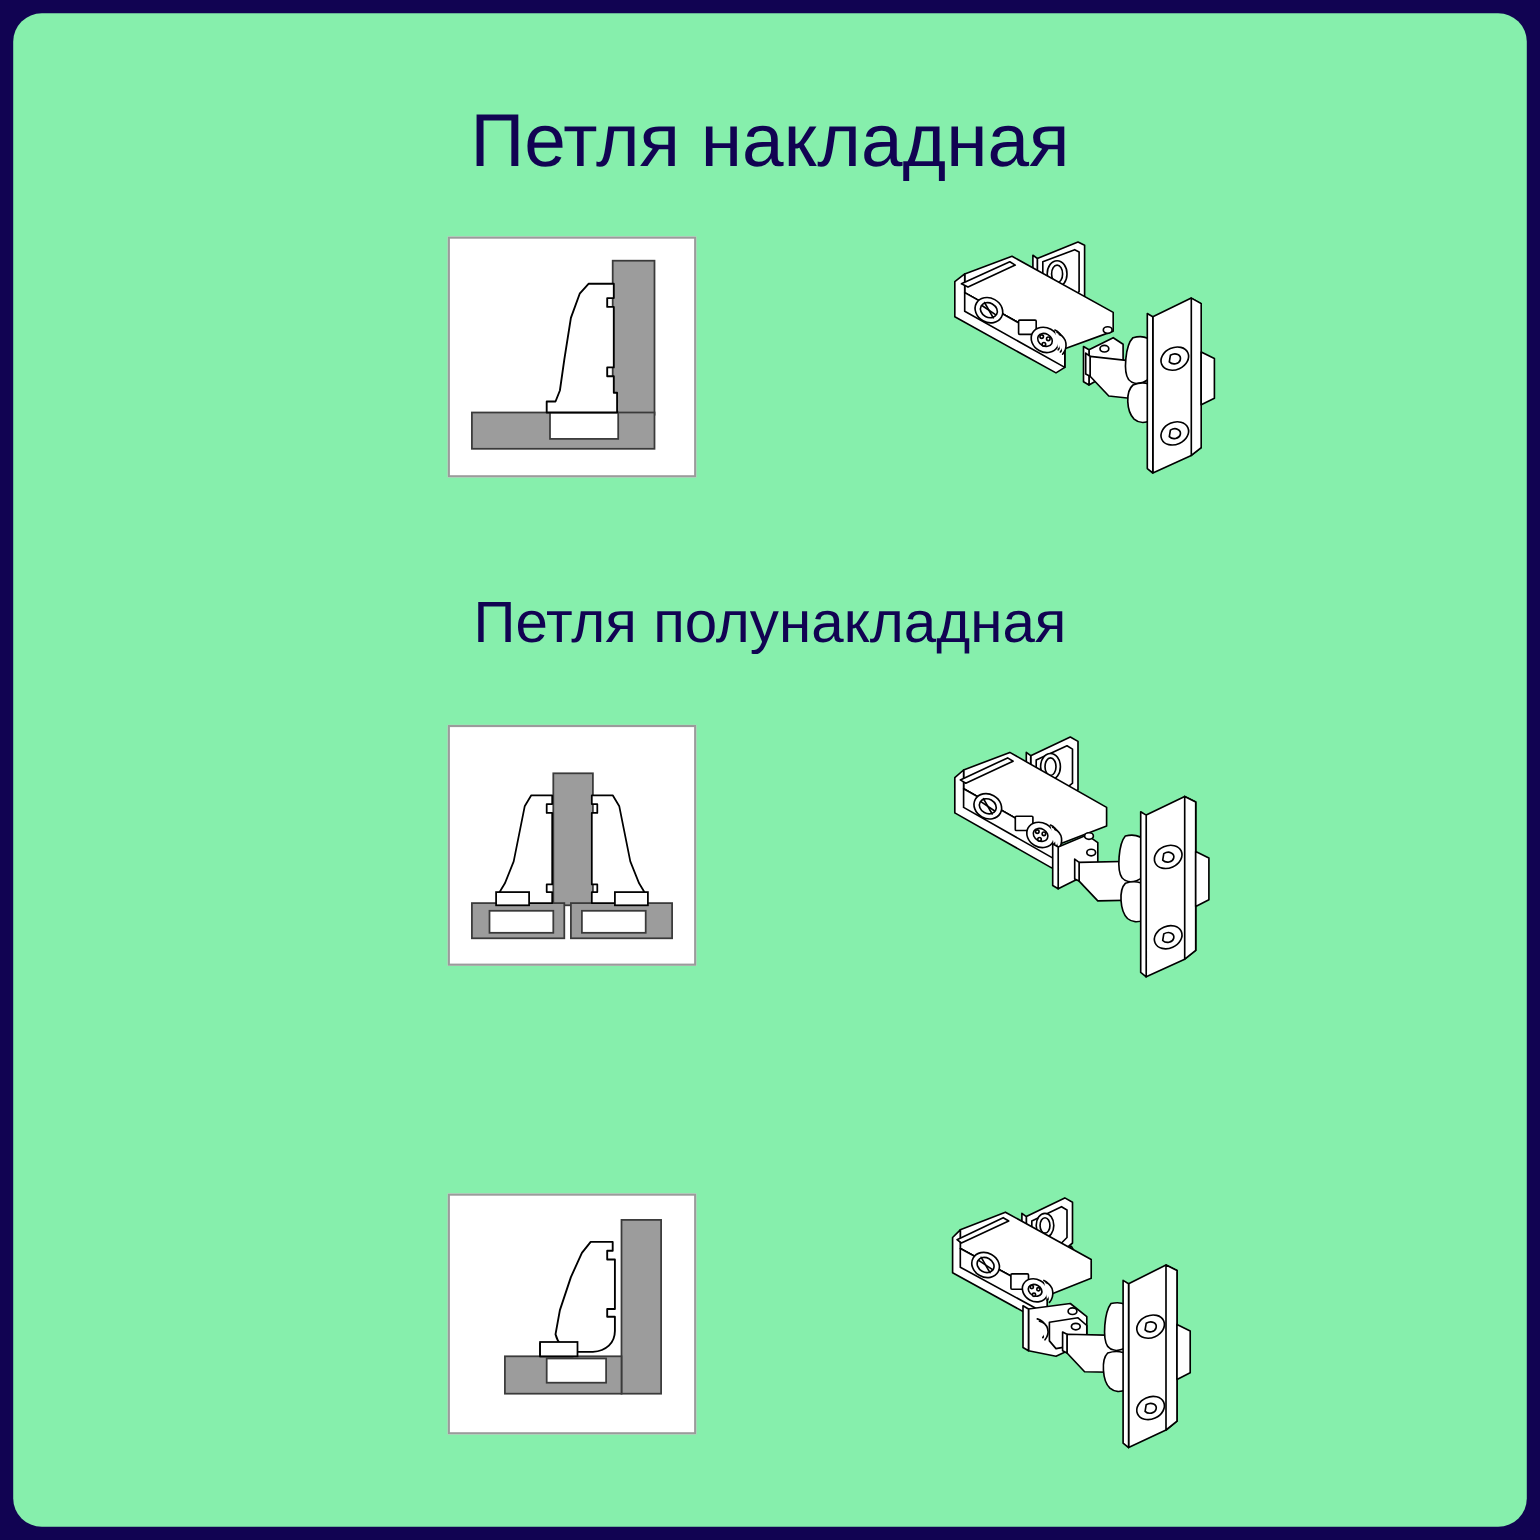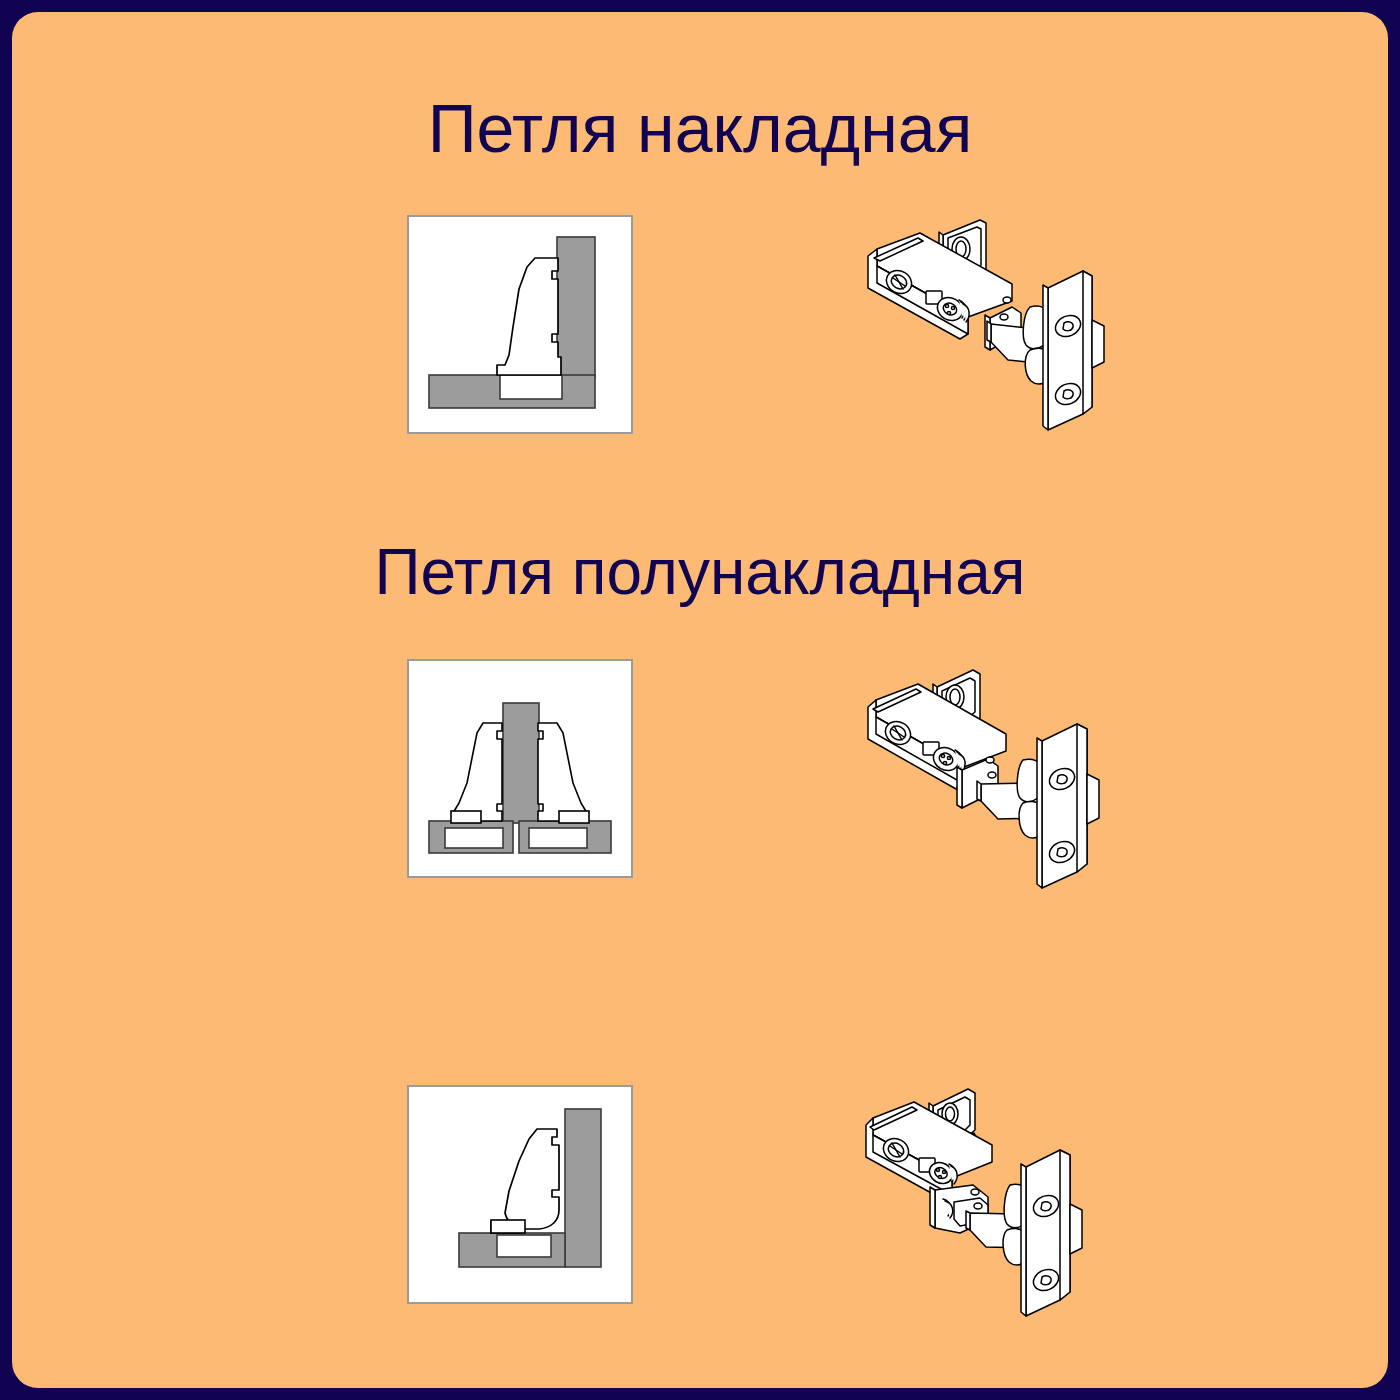--- a/index.html
+++ b/index.html
@@ -6,34 +6,34 @@
   body{
     width:1400px;height:1400px;
     background:#110352;
     font-family:"Liberation Sans","DejaVu Sans",sans-serif;
     overflow:hidden;
   }
   .frame{
     position:absolute;
     left:12px;top:12px;
     width:1376px;height:1376px;
-    background:#fdba74;
+    background:#86efac;
     border-radius:26px;
     overflow:hidden;
   }
   .title{
     position:absolute;left:0;width:1376px;
     text-align:center;
     color:#110352;
     font-weight:400;
     white-space:nowrap;
     line-height:1;
   }
   .t1{top:82px;font-size:68px;}
-  .t2{top:528px;font-size:64px;}
+  .t2{top:528px;font-size:53px;}
   .t3{top:952px;font-size:68px;}
 
   .diagram{
     position:absolute;
     width:226px;height:219px;
     background:#ffffff;
     border:2px solid #9b9b9b;
     box-sizing:border-box;
   }
   .d1{left:395px;top:203px;}

